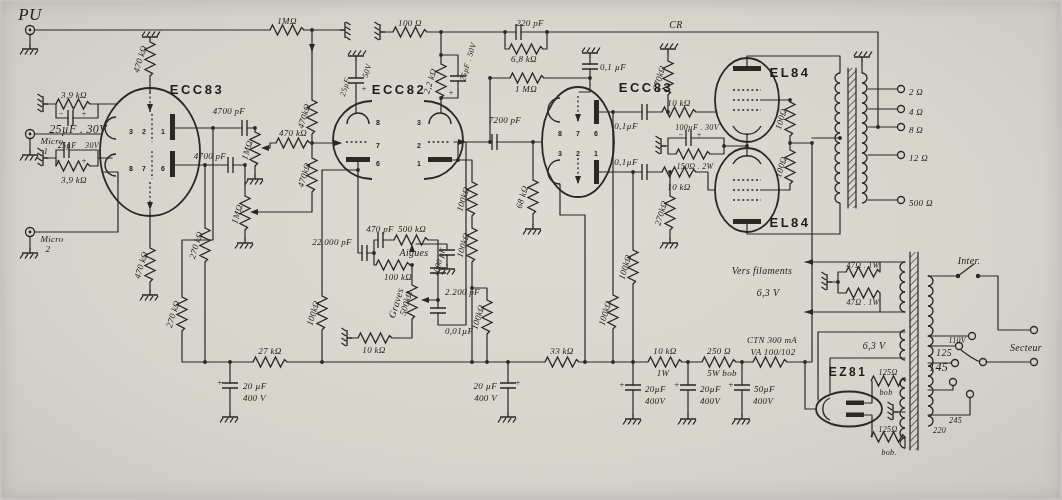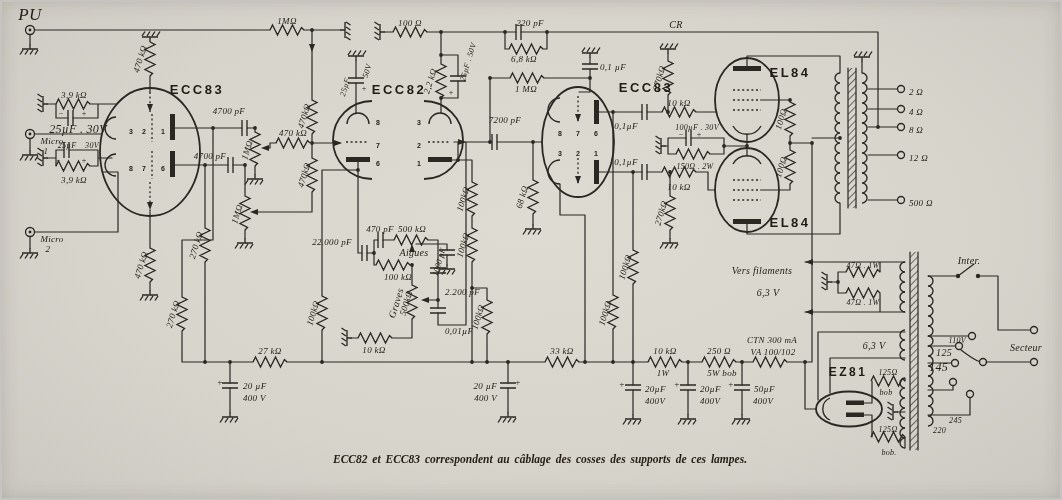--- a/index.html
+++ b/index.html
@@ -516,16 +516,15 @@
       <span class="lbl" style="left: 969px; top: 260px; font-size: 10px; transform: translate(-50%, -50%);">Inter.</span>
       <span class="lbl" style="left: 1026px; top: 347px; font-size: 10px; transform: translate(-50%, -50%);">Secteur</span>
       <span class="lbl" style="left: 966px; top: 340px; font-size: 8px; transform: translate(-100%, -50%);">110V</span>
       <span class="lbl" style="left: 952px; top: 352px; font-size: 10px; transform: translate(-100%, -50%);">125</span>
       <span class="lbl" style="left: 948px; top: 367px; font-size: 12px; transform: translate(-100%, -50%);">145</span>
       <span class="lbl" style="left: 946px; top: 395px; font-size: 8px; transform: translate(-100%, -50%); margin-top: 35px;">220</span>
       <span class="lbl" style="left: 962px; top: 420px; font-size: 8px; transform: translate(-100%, -50%);">245</span>
     </div>
 
 <div class="caption">
-  <div>ECC82 et ECC83 correspondent au câblage des cosses des supports de ces lampes.</div>
 </div>
 
 </div>
 
 </body></html>

